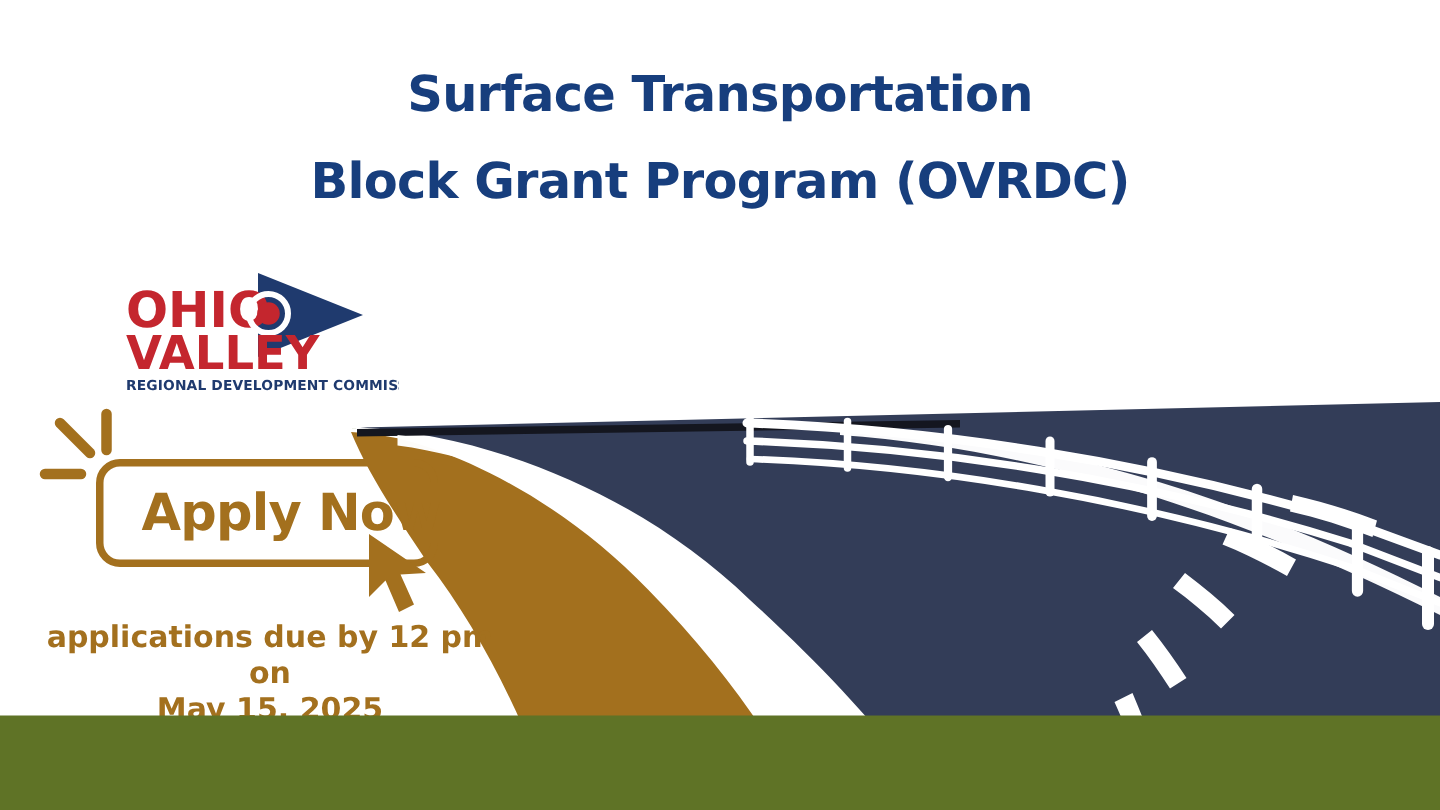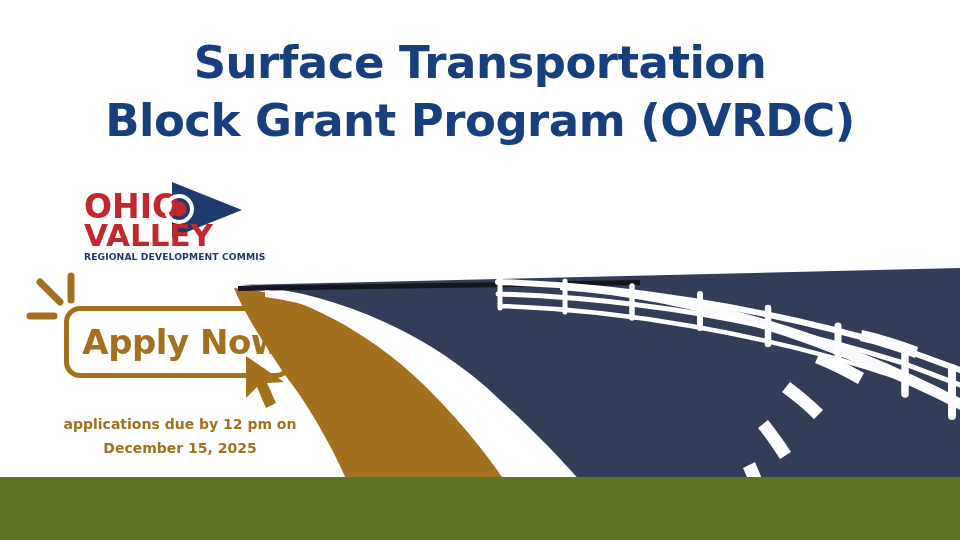--- a/index.html
+++ b/index.html
@@ -33,21 +33,21 @@
     left: 0;
     top: 34px;
     width: 960px;
     text-align: center;
     z-index: 5;
   }
   .title-line {
     color: #173E7D;
     font-family: "DejaVu Sans", sans-serif;
     font-weight: bold;
-    font-size: 45px;
+    font-size: 33px;
     line-height: 58px;
     letter-spacing: -0.5px;
     white-space: nowrap;
   }
 
   
   .logo {
     position: absolute;
     left: 76px;
     top: 180px;
@@ -71,21 +71,21 @@
     top: 30px;
     width: 228px;
     height: 72px;
     border: 5px solid #A3701E;
     border-radius: 16px;
     box-sizing: border-box;
     background: transparent;
   }
   .apply-label {
     position: absolute;
-    left: 42px;
+    left: 54px;
     top: 30px;
     width: 228px;
     height: 72px;
     display: flex;
     align-items: center;
     justify-content: center;
     color: #A3701E;
     font-family: "DejaVu Sans", sans-serif;
     font-weight: bold;
     font-size: 34px;
@@ -95,21 +95,21 @@
   
   .deadline {
     position: absolute;
     left: 20px;
     top: 412px;
     width: 320px;
     text-align: center;
     color: #A3701E;
     font-family: "DejaVu Sans", sans-serif;
     font-weight: bold;
-    font-size: 14px;
+    font-size: 20px;
     line-height: 24px;
     z-index: 7;
   }
 
   
   .footer-bar {
     position: absolute;
     left: 0;
     top: 477px;
     width: 960px;
@@ -243,18 +243,18 @@
     <div class="apply-box"></div>
     <div class="apply-label">Apply Now</div>
 
     <svg style="position:absolute;left:218px;top:78px;width:52px;height:56px;overflow:visible;" viewBox="0 0 52 56">
       <polygon fill="#A3701E" points="2,2 2,44 13,33 22,54 32,49 23,29 40,28"></polygon>
     </svg>
   </div>
 
   <div class="deadline">
     <div>applications due by 12 pm on</div>
-    <div>December 15, 2025</div>
+    <div>May 15, 2025</div>
   </div>
 
   <div class="footer-bar"></div>
 
 </div>
 
 </body></html>

